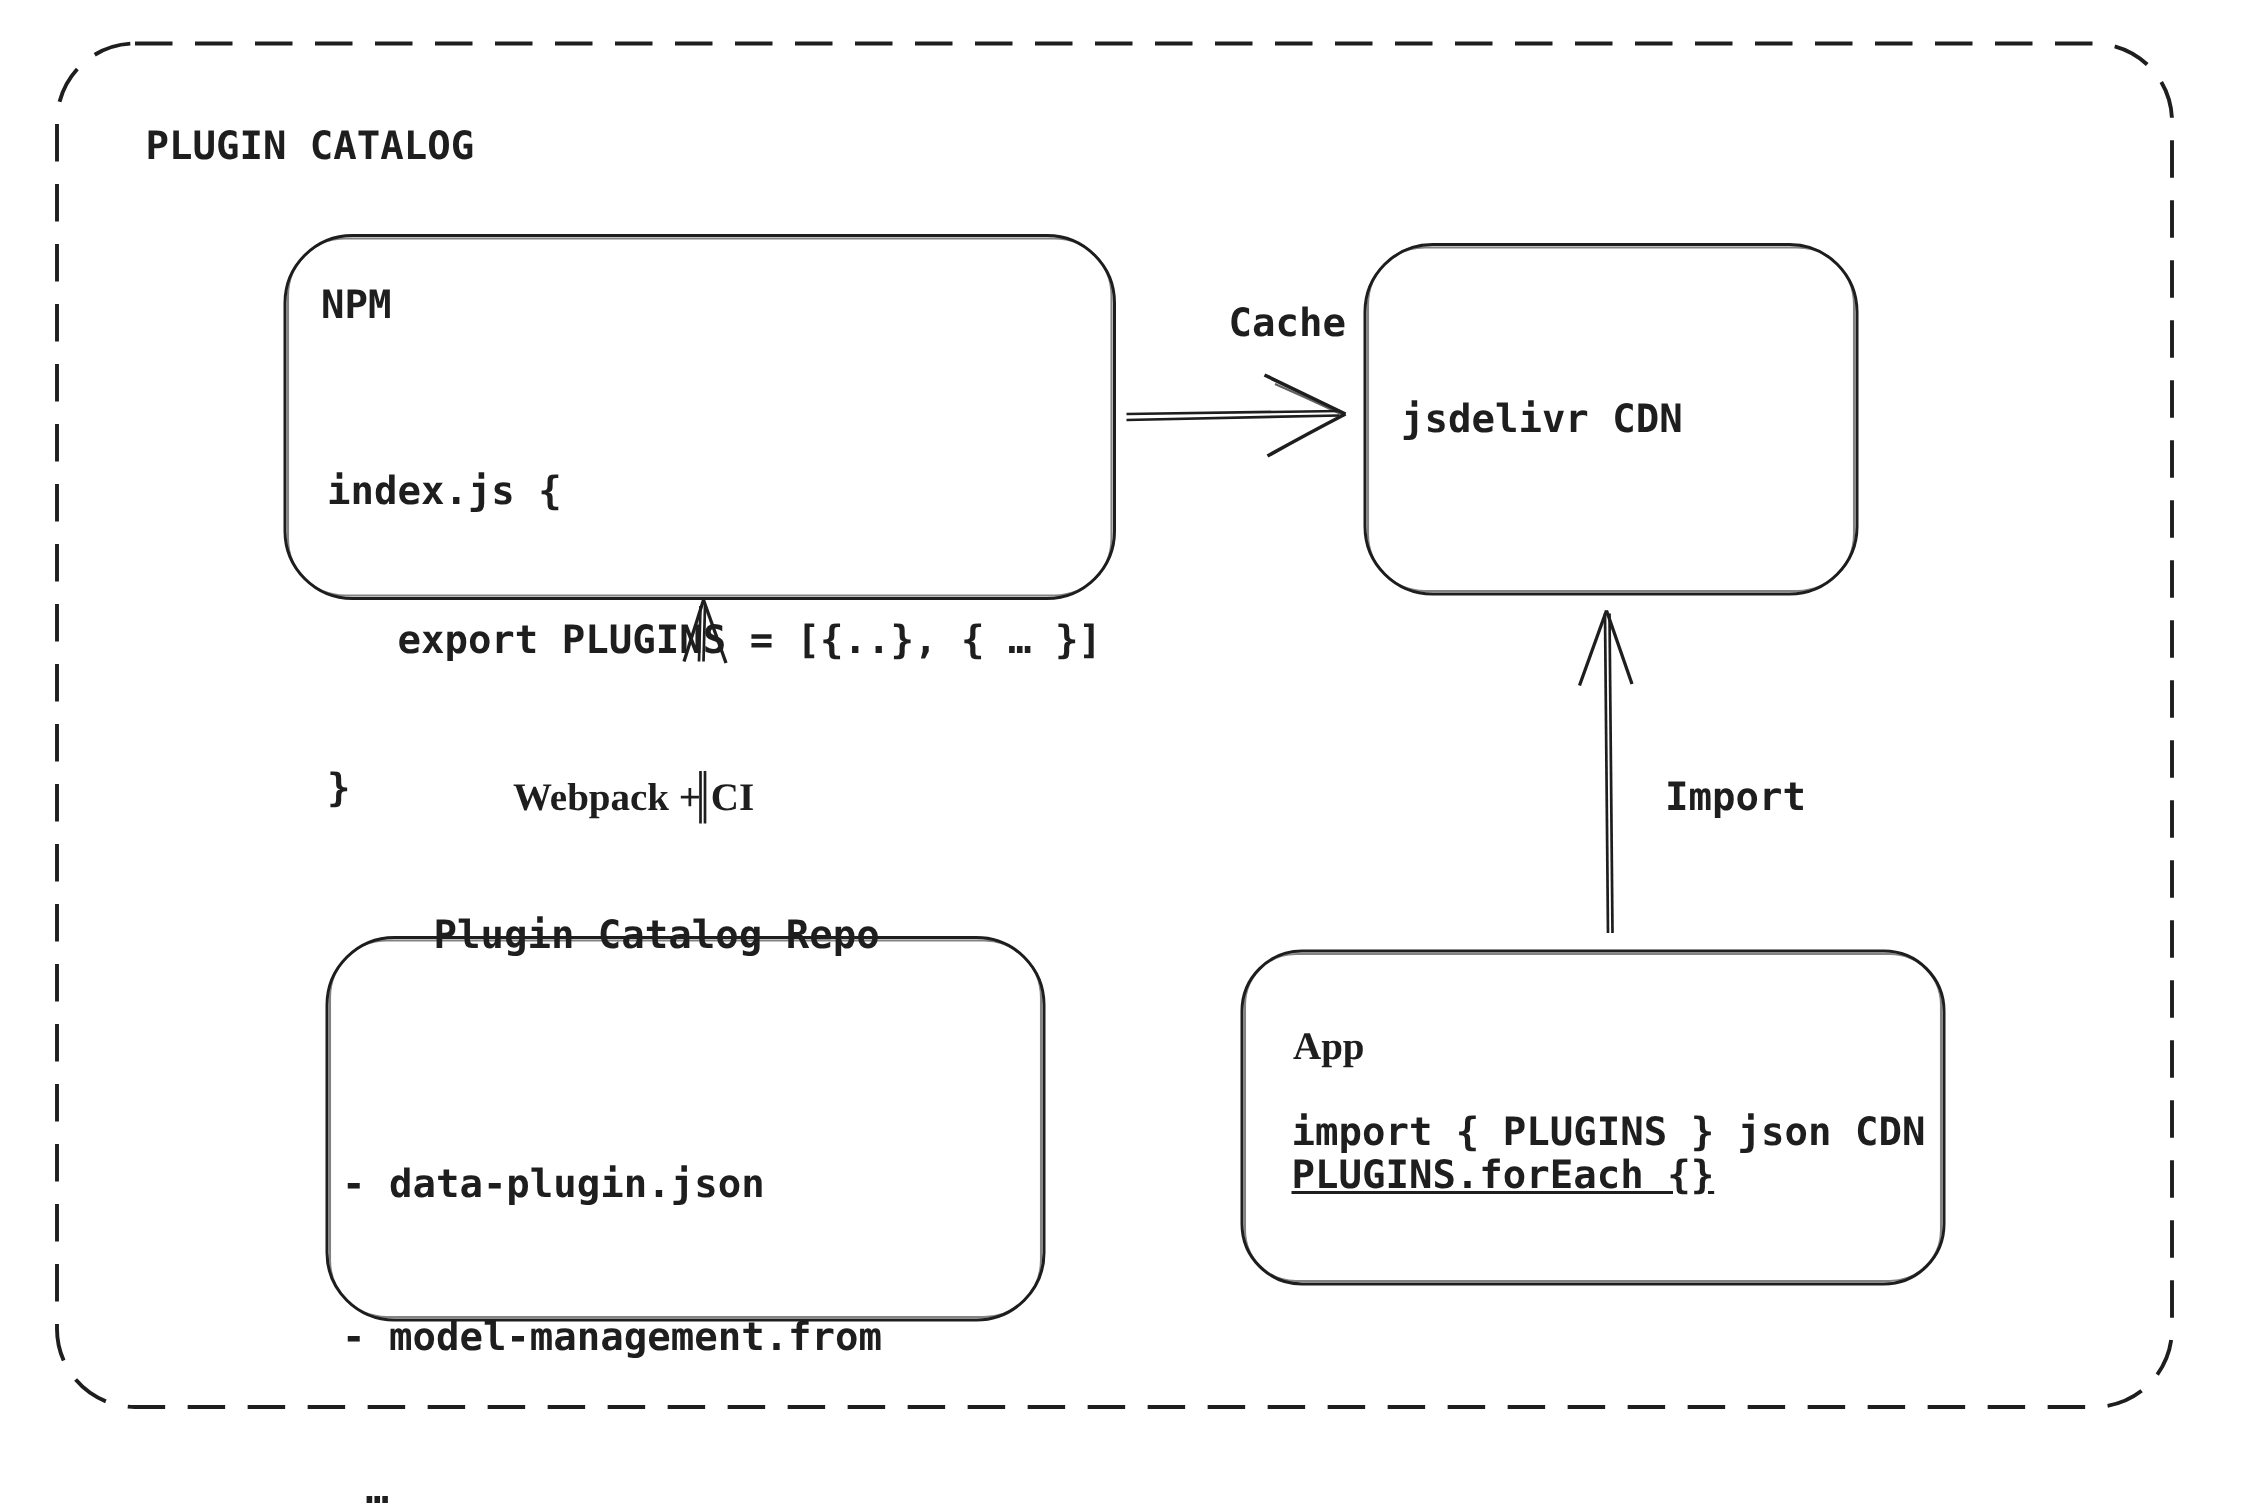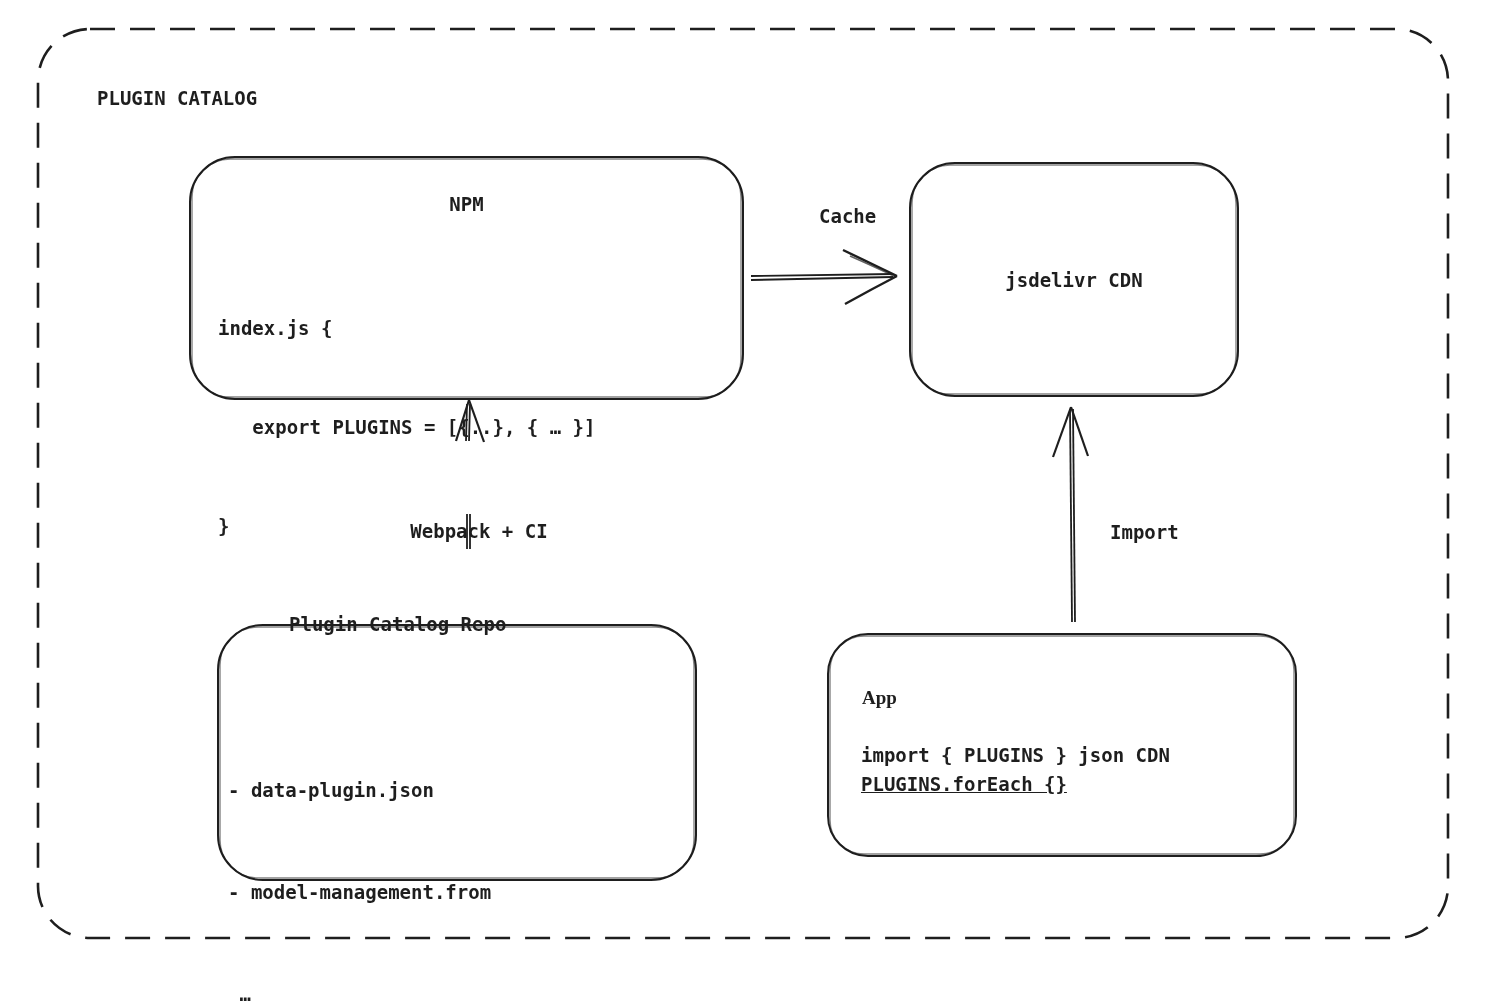--- a/index.html
+++ b/index.html
@@ -8,26 +8,26 @@
     width:1506px;height:1002px;
     background:#ffffff;
     overflow:hidden;
     font-family:"DejaVu Sans Mono","Liberation Mono",monospace;
   }
   svg.layer{position:absolute;left:0;top:0;width:1506px;height:1002px;}
   .label{
     position:absolute;
     font-family:"DejaVu Sans Mono","Liberation Mono",monospace;
     font-weight:600;
-    font-size:19px;
+    font-size:26px;
     line-height:33px;
     color:#1e1e1e;
     white-space:pre;
   }
-  .center{text-align:center;}
+  .center{margin-left:24px;}
   .sketch{fill:none;stroke:#1e1e1e;}
 </style>
 </head>
 <body>
 
 <div class="canvas">
 
   <svg class="layer">
 
     <rect x="38" y="29" width="1410" height="909" rx="52" class="sketch" stroke-width="2.6" stroke-dasharray="25 15"></rect>
@@ -75,21 +75,21 @@
   <div class="label" style="left:218px;top:246px;">
     <div>index.js {</div>
     <div>   export PLUGINS = [{..}, { … }]</div>
     <div>}</div>
   </div>
 
   <div class="label" style="left:787px;top:200px;margin-left:32px;">Cache</div>
 
   <div class="label center" style="left:910px;top:264px;width:328px;">jsdelivr CDN</div>
 
-  <div class="label center" style="left:329px;top:449px;width:300px;">
+  <div class="label center" style="left:318px;top:449px;width:300px;font-family:Liberation Serif, serif;">
     <div>Webpack + CI</div>
   </div>
 
   <div class="label" style="left:289px;top:568px;margin-top:40px;">Plugin Catalog Repo</div>
   <div class="label" style="left:228px;top:705px;line-height:34px;">
     <div>- data-plugin.json</div>
     <div>- model-management.from</div>
     <div> …</div>
   </div>
 

